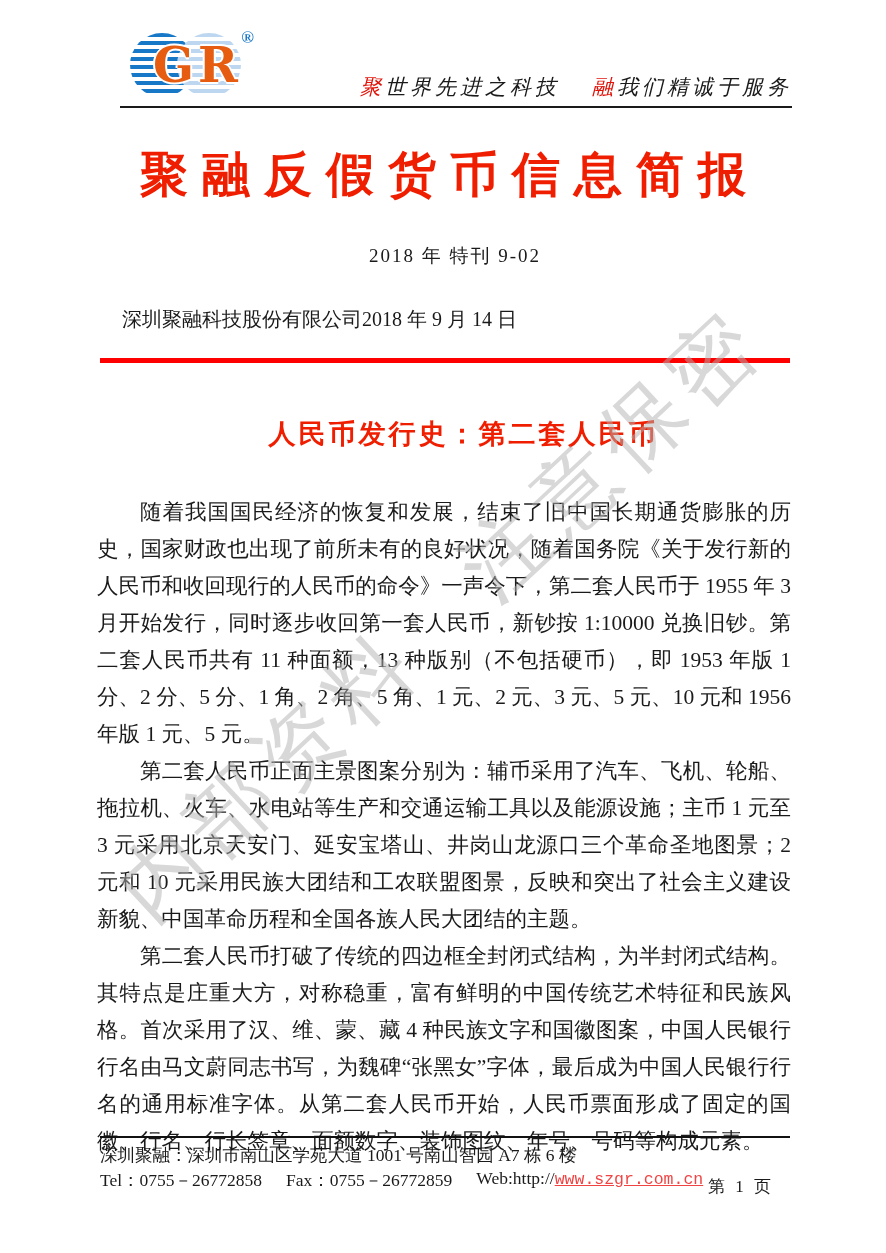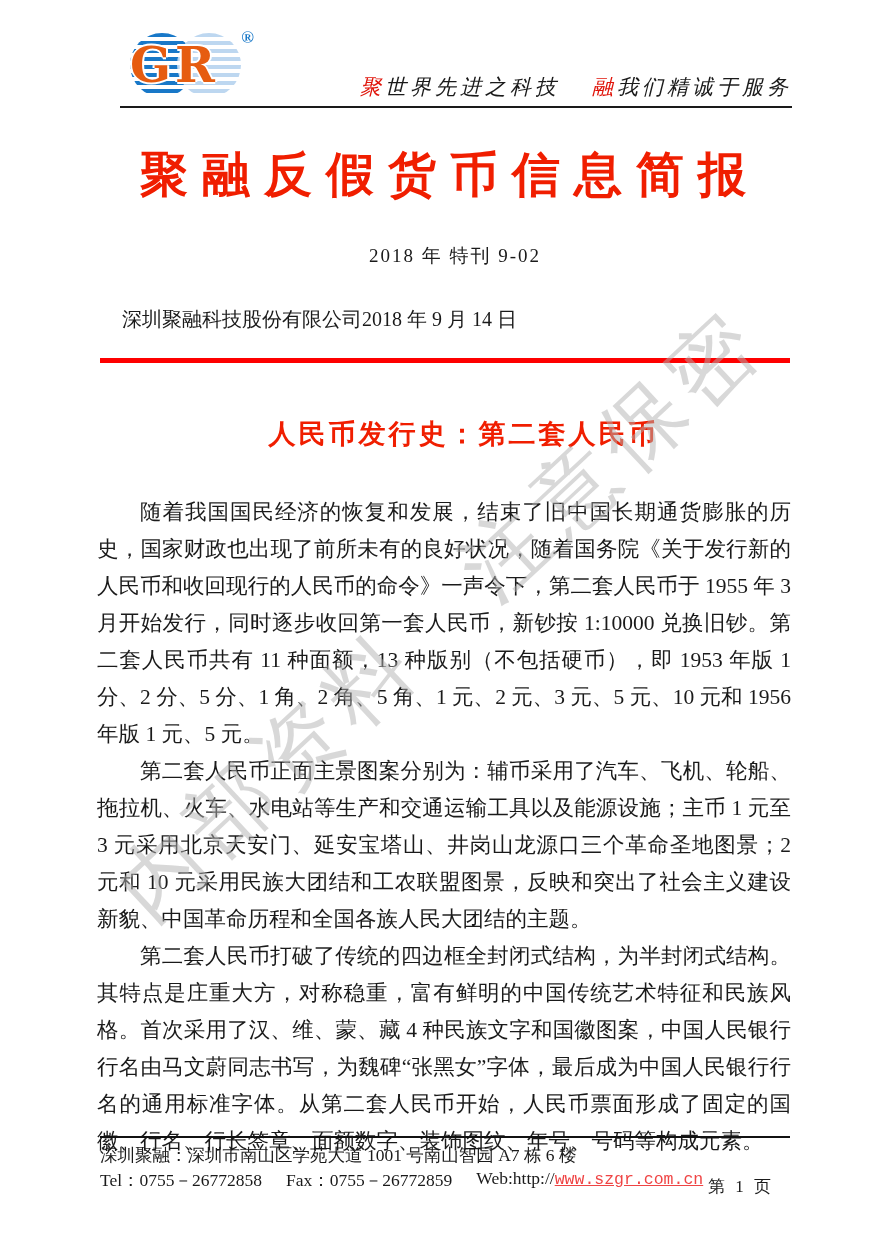--- a/index.html
+++ b/index.html
@@ -32,21 +32,21 @@
   .logo .circle {
     position:absolute; top:0; width:64px; height:64px; border-radius:50%;
     background:repeating-linear-gradient(to bottom,#1878c8 0 4px,#ffffff 4px 8px);
   }
   .logo .c1 { left:0; }
   .logo .c2 {
     left:47px;
     background:repeating-linear-gradient(to bottom,#bdd7f0 0 4px,#ffffff 4px 8px);
   }
   .logo .logo-text {
-    position:absolute; left:0; top:2px; width:112px; text-align:left;
+    position:absolute; left:0; top:2px; width:112px; text-align:right;
     font-family:"DejaVu Serif","Liberation Serif",serif;
     font-weight:bold; font-size:48px; line-height:60px;
     color:#e65c10; letter-spacing:4px;
     text-shadow:-2px 0 0 #fff, 2px 0 0 #fff, 0 -2px 0 #fff, 0 2px 0 #fff;
   }
   .logo .reg {
     position:absolute; top:-4px; right:-8px;
     font-size:17px; color:#1878c8; font-weight:bold;
     background:#fff; border-radius:50%; line-height:1;
   }

